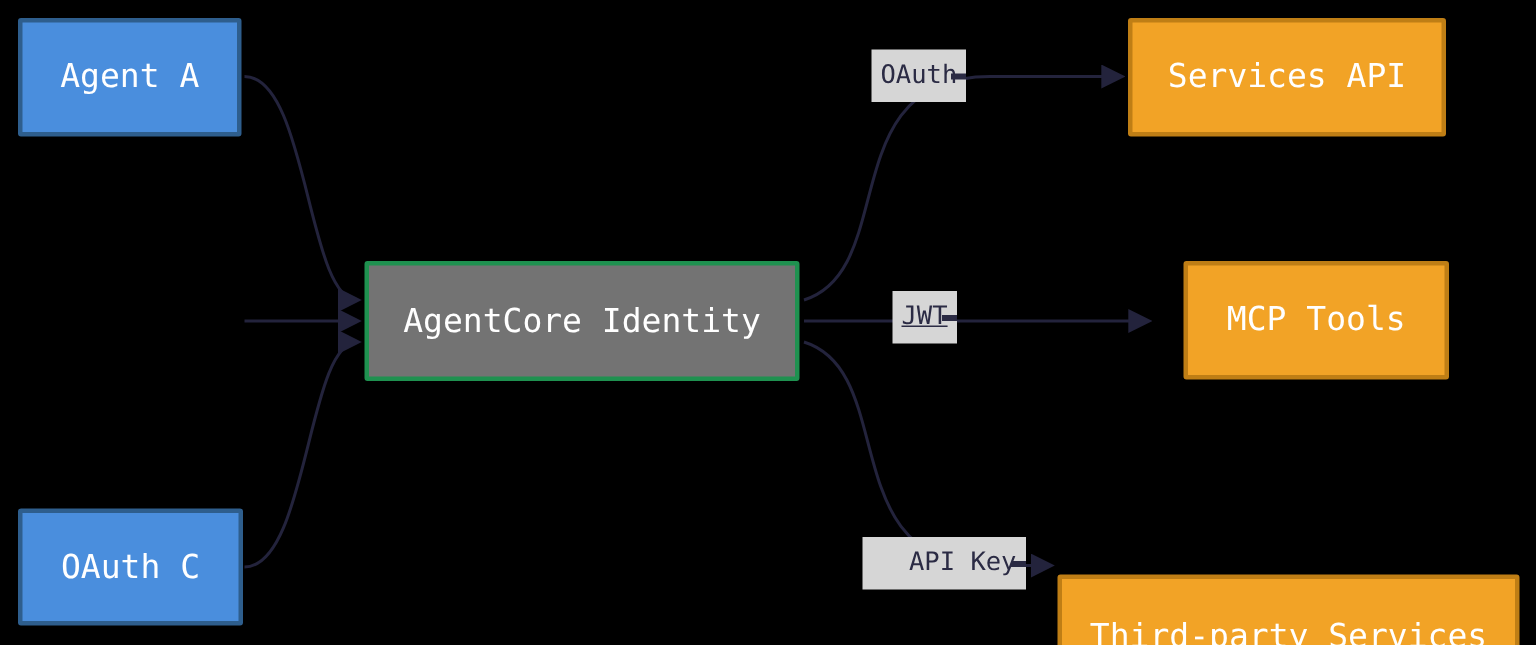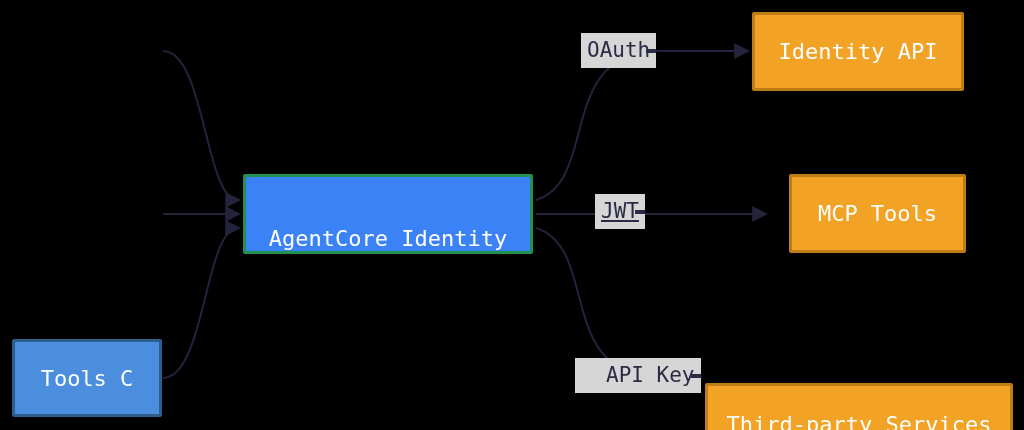--- a/index.html
+++ b/index.html
@@ -32,41 +32,40 @@
     color: #ffffff;
     font-size: 22px;
     white-space: nowrap;
     z-index: 3;
   }
   .node-agent {
     background: #4a8edd;
     border: 3px solid #2e5e8d;
   }
   .node-identity {
-    background: #3b82f6;
+    background: #737373;
     border: 3px solid #1f9150;
-    align-items: flex-end;
   }
   .node-service {
     background: #f2a326;
     border: 3px solid #bf7e15;
   }
   .agent-a   { left: 12px;  top: 12px;  width: 149px; height: 79px; }
   .agent-b   { left: 12px;  top: 173px; width: 149px; height: 80px; }
   .agent-c   { left: 12px;  top: 339px; width: 150px; height: 78px; }
   .identity  { left: 243px; top: 174px; width: 290px; height: 80px; }
   .amadeus   { left: 752px; top: 12px;  width: 212px; height: 79px; }
   .mcp       { left: 770px; top: 174px; width: 177px; height: 79px; margin-left: 19px; }
   .thirdparty{ left: 705px; top: 335px; width: 308px; height: 82px; margin-top: 48px; }
 
   .edge-label {
     position: absolute;
     background: #d6d6d6;
     color: #2b2b44;
-    font-size: 21px;
+    font-size: 17px;
     line-height: 27px;
     padding: 4px 6px;
     white-space: nowrap;
     z-index: 2;
   }
   .label-oauth  { left: 581px; top: 33px; }
   .label-jwt    { left: 595px; top: 194px; text-decoration: underline; }
   .label-apikey { left: 575px; top: 358px; padding-left: 31px; }
 
   .edge-line-stub {
@@ -105,30 +104,33 @@
   </div>
   <div class="edge-label label-jwt">
     <span>JWT</span>
     <span class="edge-line-stub"></span>
   </div>
   <div class="edge-label label-apikey">
     <span>API Key</span>
     <span class="edge-line-stub"></span>
   </div>
 
+  <div class="node node-agent agent-a">
+    <span>Agent A</span>
+  </div>
   <div class="node node-agent agent-c">
-    <span>Tools C</span>
+    <span>OAuth C</span>
   </div>
 
   <div class="node node-identity identity">
     <span>AgentCore Identity</span>
   </div>
 
   <div class="node node-service amadeus">
-    <span>Identity API</span>
+    <span>Services API</span>
   </div>
   <div class="node node-service mcp">
     <span>MCP Tools</span>
   </div>
   <div class="node node-service thirdparty">
     <span>Third-party Services</span>
   </div>
 
 </div>
 

